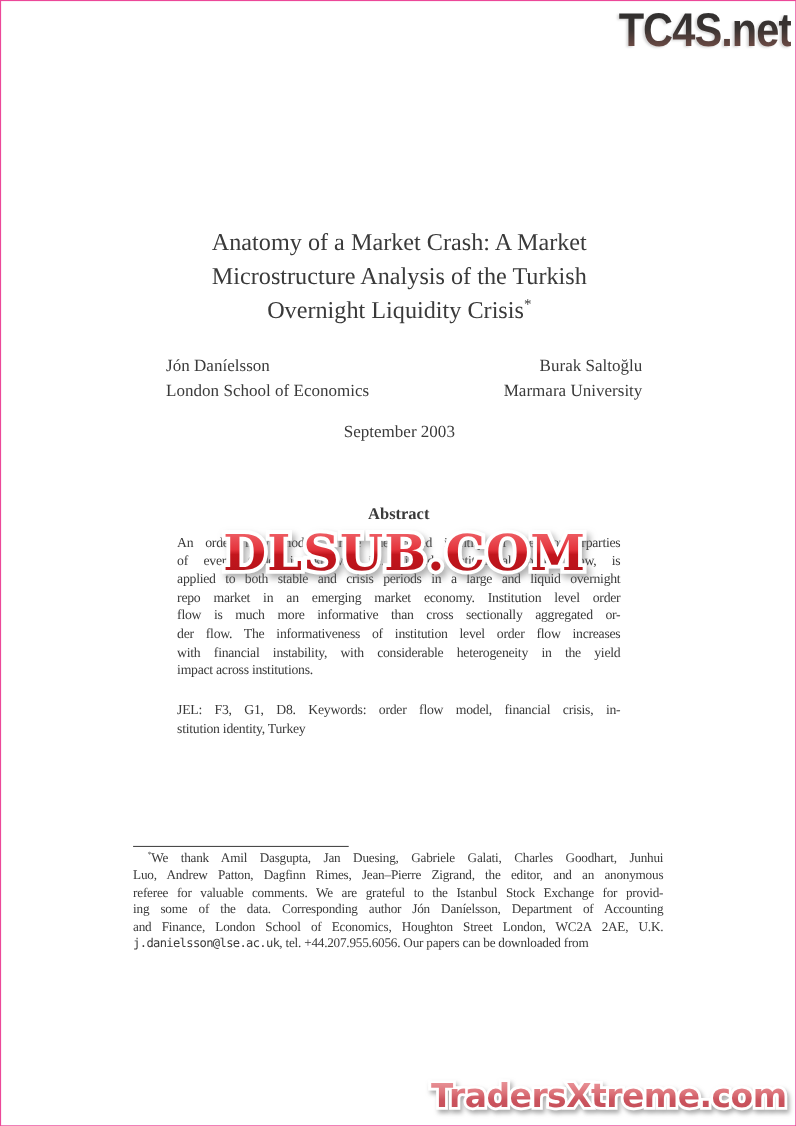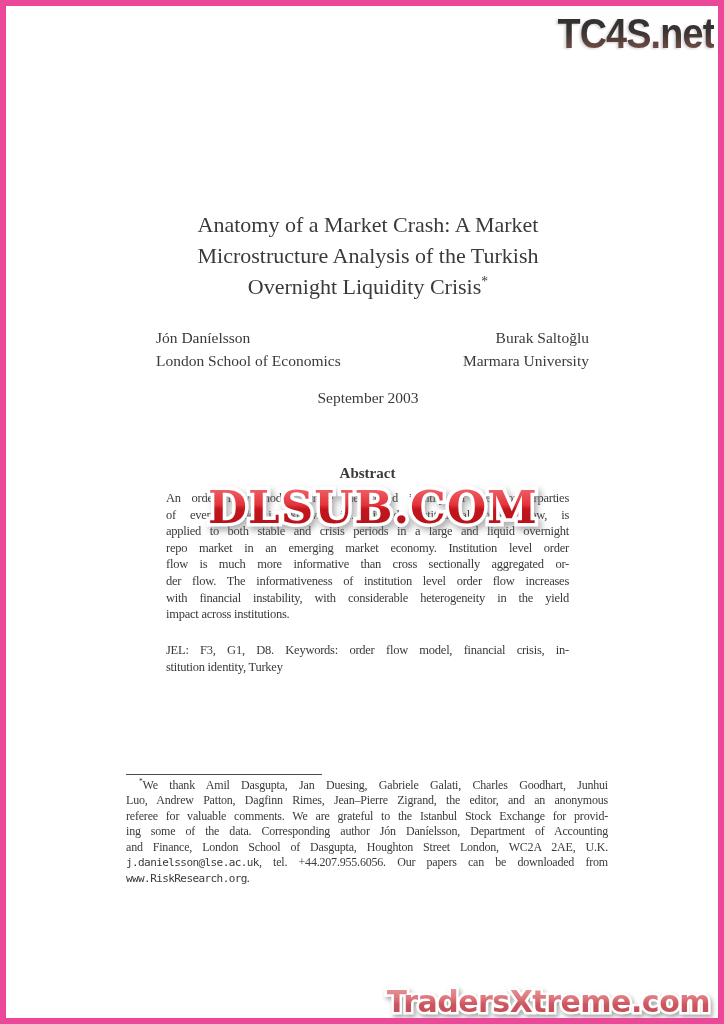--- a/index.html
+++ b/index.html
@@ -1,18 +1,18 @@
 <!DOCTYPE html>
 <html><head>
 <meta charset="utf-8">
 <style>
   html,body{margin:0;padding:0;background:#ffffff;}
   .page{
     position:relative;width:724px;height:1024px;background:#ffffff;
-    border:6px solid #ec4899;box-sizing:border-box;overflow:hidden;
+    border:1px solid #ec4899;box-sizing:border-box;overflow:hidden;
     font-family:"Liberation Serif",serif;color:#3a3a3a;
   }
   
   .logo-tc4s{
     position:absolute;top:4px;right:4px;height:48px;
     font-family:"Liberation Sans",sans-serif;font-weight:900;font-size:43px;line-height:46px;
     letter-spacing:-1px;transform:scaleX(0.88);transform-origin:top right;
     background:linear-gradient(180deg,#2d2d2d 0%,#3a3432 45%,#6b4a44 78%,#8a5a50 100%);
     -webkit-background-clip:text;background-clip:text;color:transparent;
     filter:drop-shadow(-2px 1px 1px rgba(160,160,160,0.45));
@@ -96,23 +96,22 @@
       <div><span>stitution identity, Turkey</span></div>
     </div>
 
   <div class="fn-rule"></div>
 
   <div class="footnote justify">
       <div><span class="sup">*</span><span>We thank Amil Dasgupta, Jan Duesing, Gabriele Galati, Charles Goodhart, Junhui</span></div>
       <div><span>Luo, Andrew Patton, Dagfinn Rimes, Jean–Pierre Zigrand, the editor, and an anonymous</span></div>
       <div><span>referee for valuable comments. We are grateful to the Istanbul Stock Exchange for provid-</span></div>
       <div><span>ing some of the data. Corresponding author Jón Daníelsson, Department of Accounting</span></div>
-      <div><span>and Finance, London School of Dasgupta, Houghton Street London, WC2A 2AE, U.K.</span></div>
+      <div><span>and Finance, London School of Economics, Houghton Street London, WC2A 2AE, U.K.</span></div>
       <div><span class="mono">j.danielsson@lse.ac.uk</span><span>, tel. +44.207.955.6056. Our papers can be downloaded from</span></div>
-      <div><span class="mono">www.RiskResearch.org</span><span>.</span></div>
     </div>
 
   <div class="wm-dlsub">
     <span class="stroke">DLSUB.COM</span>
     <span class="fill">DLSUB.COM</span>
   </div>
 
   <div class="logo-traders">
     <span class="stroke">TradersXtreme.com</span>
     <span class="fill">TradersXtreme.com</span>

